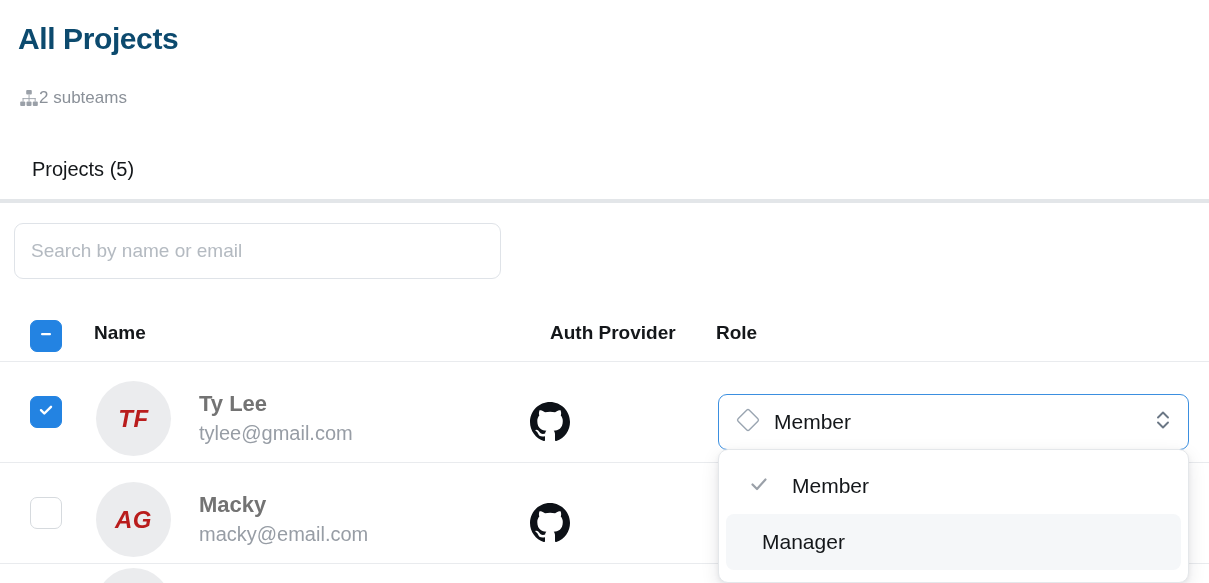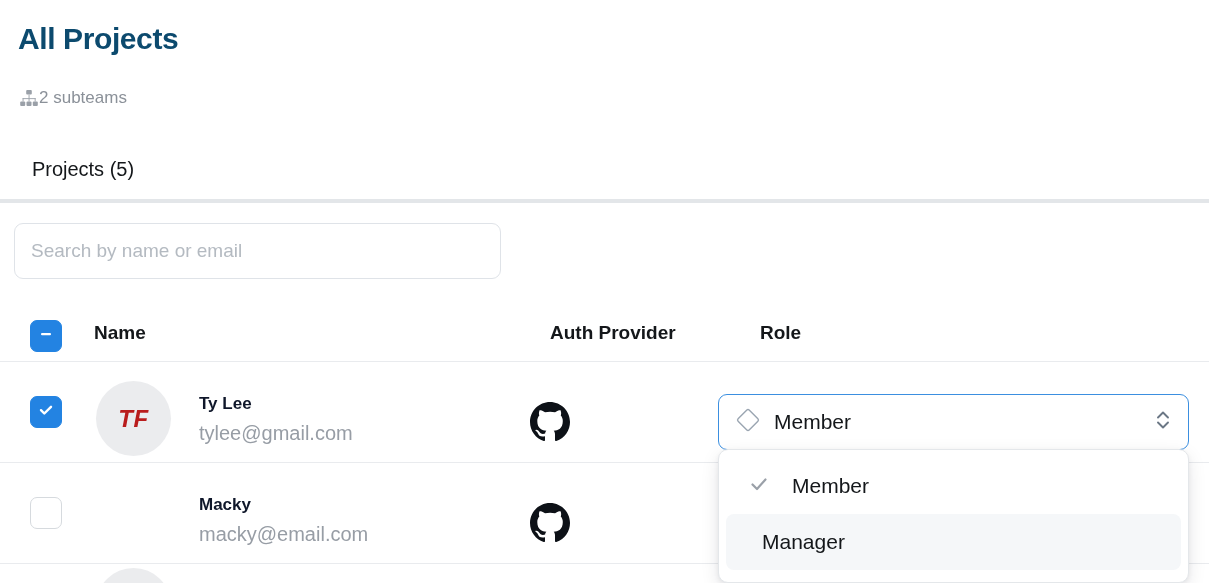--- a/index.html
+++ b/index.html
@@ -62,21 +62,21 @@
   .thead {
     position: relative; height: 52px;
     border-bottom: 1px solid #e9ebee;
   }
   .th {
     position: absolute; top: 12px;
     font-size: 19px; font-weight: bold; color: #14171a; white-space: nowrap;
   }
   .th-name { left: 94px; }
   .th-auth { left: 527px; margin-left: 23px; }
-  .th-role { left: 716px; margin-left: 44px; }
+  .th-role { left: 716px; }
 
   .row { position: relative; height: 101px; border-bottom: 1px solid #e9ebee; }
   .row-partial { height: 20px; border-bottom: none; overflow: hidden; }
 
   
   .cb {
     position: absolute; left: 30px;
     width: 32px; height: 32px; border-radius: 7px;
     display: flex; align-items: center; justify-content: center;
     cursor: pointer;
@@ -89,21 +89,21 @@
 
   
   .avatar {
     position: absolute; left: 96px; top: 19px;
     width: 75px; height: 75px; border-radius: 50%;
     background: #ebecee;
     display: flex; align-items: center; justify-content: center;
     font-size: 24px; font-weight: bold; color: #b91c1c; letter-spacing: 0.5px; font-style: italic;
   }
   .person { position: absolute; left: 199px; top: 28px; }
-  .person .name  { font-size: 17px; font-weight: bold; color: #0f172a; line-height: 28px; }
+  .person .name  { font-size: 22px; font-weight: bold; color: #737373; line-height: 28px; }
   .person .email { font-size: 20px; color: #979da5; line-height: 30px; }
 
   .auth { position: absolute; left: 530px; top: 40px; }
   .auth svg { display: block; }
 
   
   .role-cell { position: absolute; left: 718px; top: 32px; }
   .select {
     position: relative;
     width: 471px; height: 56px;
@@ -226,20 +226,21 @@
               <path d="M6 12.5 L11 7.5 L16 12.5"></path>
               <path d="M6 17.5 L11 22.5 L16 17.5"></path>
             </svg>
           </span>
         </div>
       </div>
     </div>
 
     <div class="row">
       <div class="cb off cb-row"></div>
+      <div class="avatar">AG</div>
       <div class="person">
         <div class="name">Macky</div>
         <div class="email">macky@email.com</div>
       </div>
       <div class="auth">
         <svg width="40" height="40" viewBox="0 0 16 16" fill="#0d1117">
           <path d="M8 0C3.58 0 0 3.58 0 8c0 3.54 2.29 6.53 5.47 7.59.4.07.55-.17.55-.38
           0-.19-.01-.82-.01-1.49-2.01.37-2.53-.49-2.69-.94-.09-.23-.48-.94-.82-1.13-.28-.15-.68-.52-.01-.53.63-.01
           1.08.58 1.23.82.72 1.21 1.87.87 2.33.66.07-.52.28-.87.51-1.07-1.78-.2-3.64-.89-3.64-3.95
           0-.87.31-1.59.82-2.15-.08-.2-.36-1.02.08-2.12 0 0 .67-.21 2.2.82.64-.18 1.32-.27 2-.27.68 0

